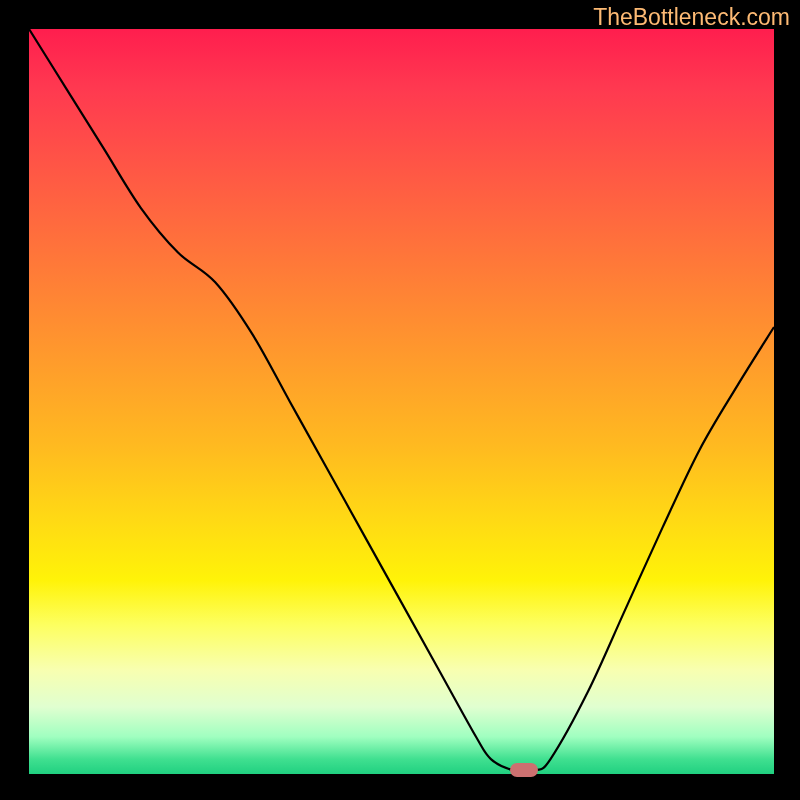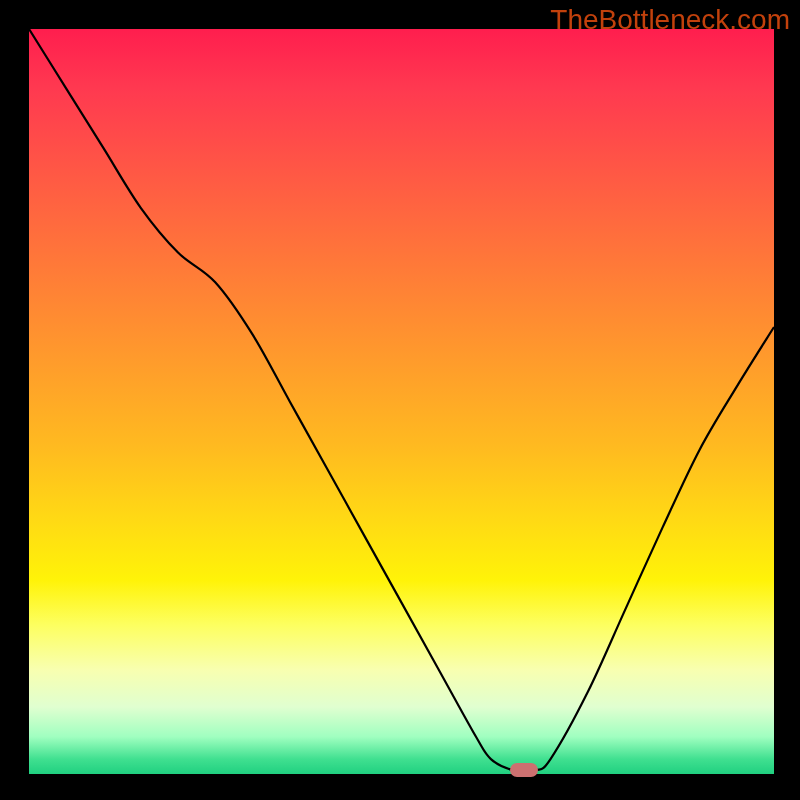--- a/index.html
+++ b/index.html
@@ -7,22 +7,22 @@
     width: 800px;
     height: 800px;
     background: #000;
     position: relative;
     font-family: Arial, sans-serif;
   }
   .watermark {
     position: absolute;
     top: 4px;
     right: 10px;
-    color: #c2410c;
-    font-size: 28px;
+    color: #fdba74;
+    font-size: 23px;
     font-weight: 500;
     z-index: 10;
   }
   .plot-area {
     position: absolute;
     left: 29px;
     top: 29px;
     width: 745px;
     height: 745px;
     background: linear-gradient(to bottom,

